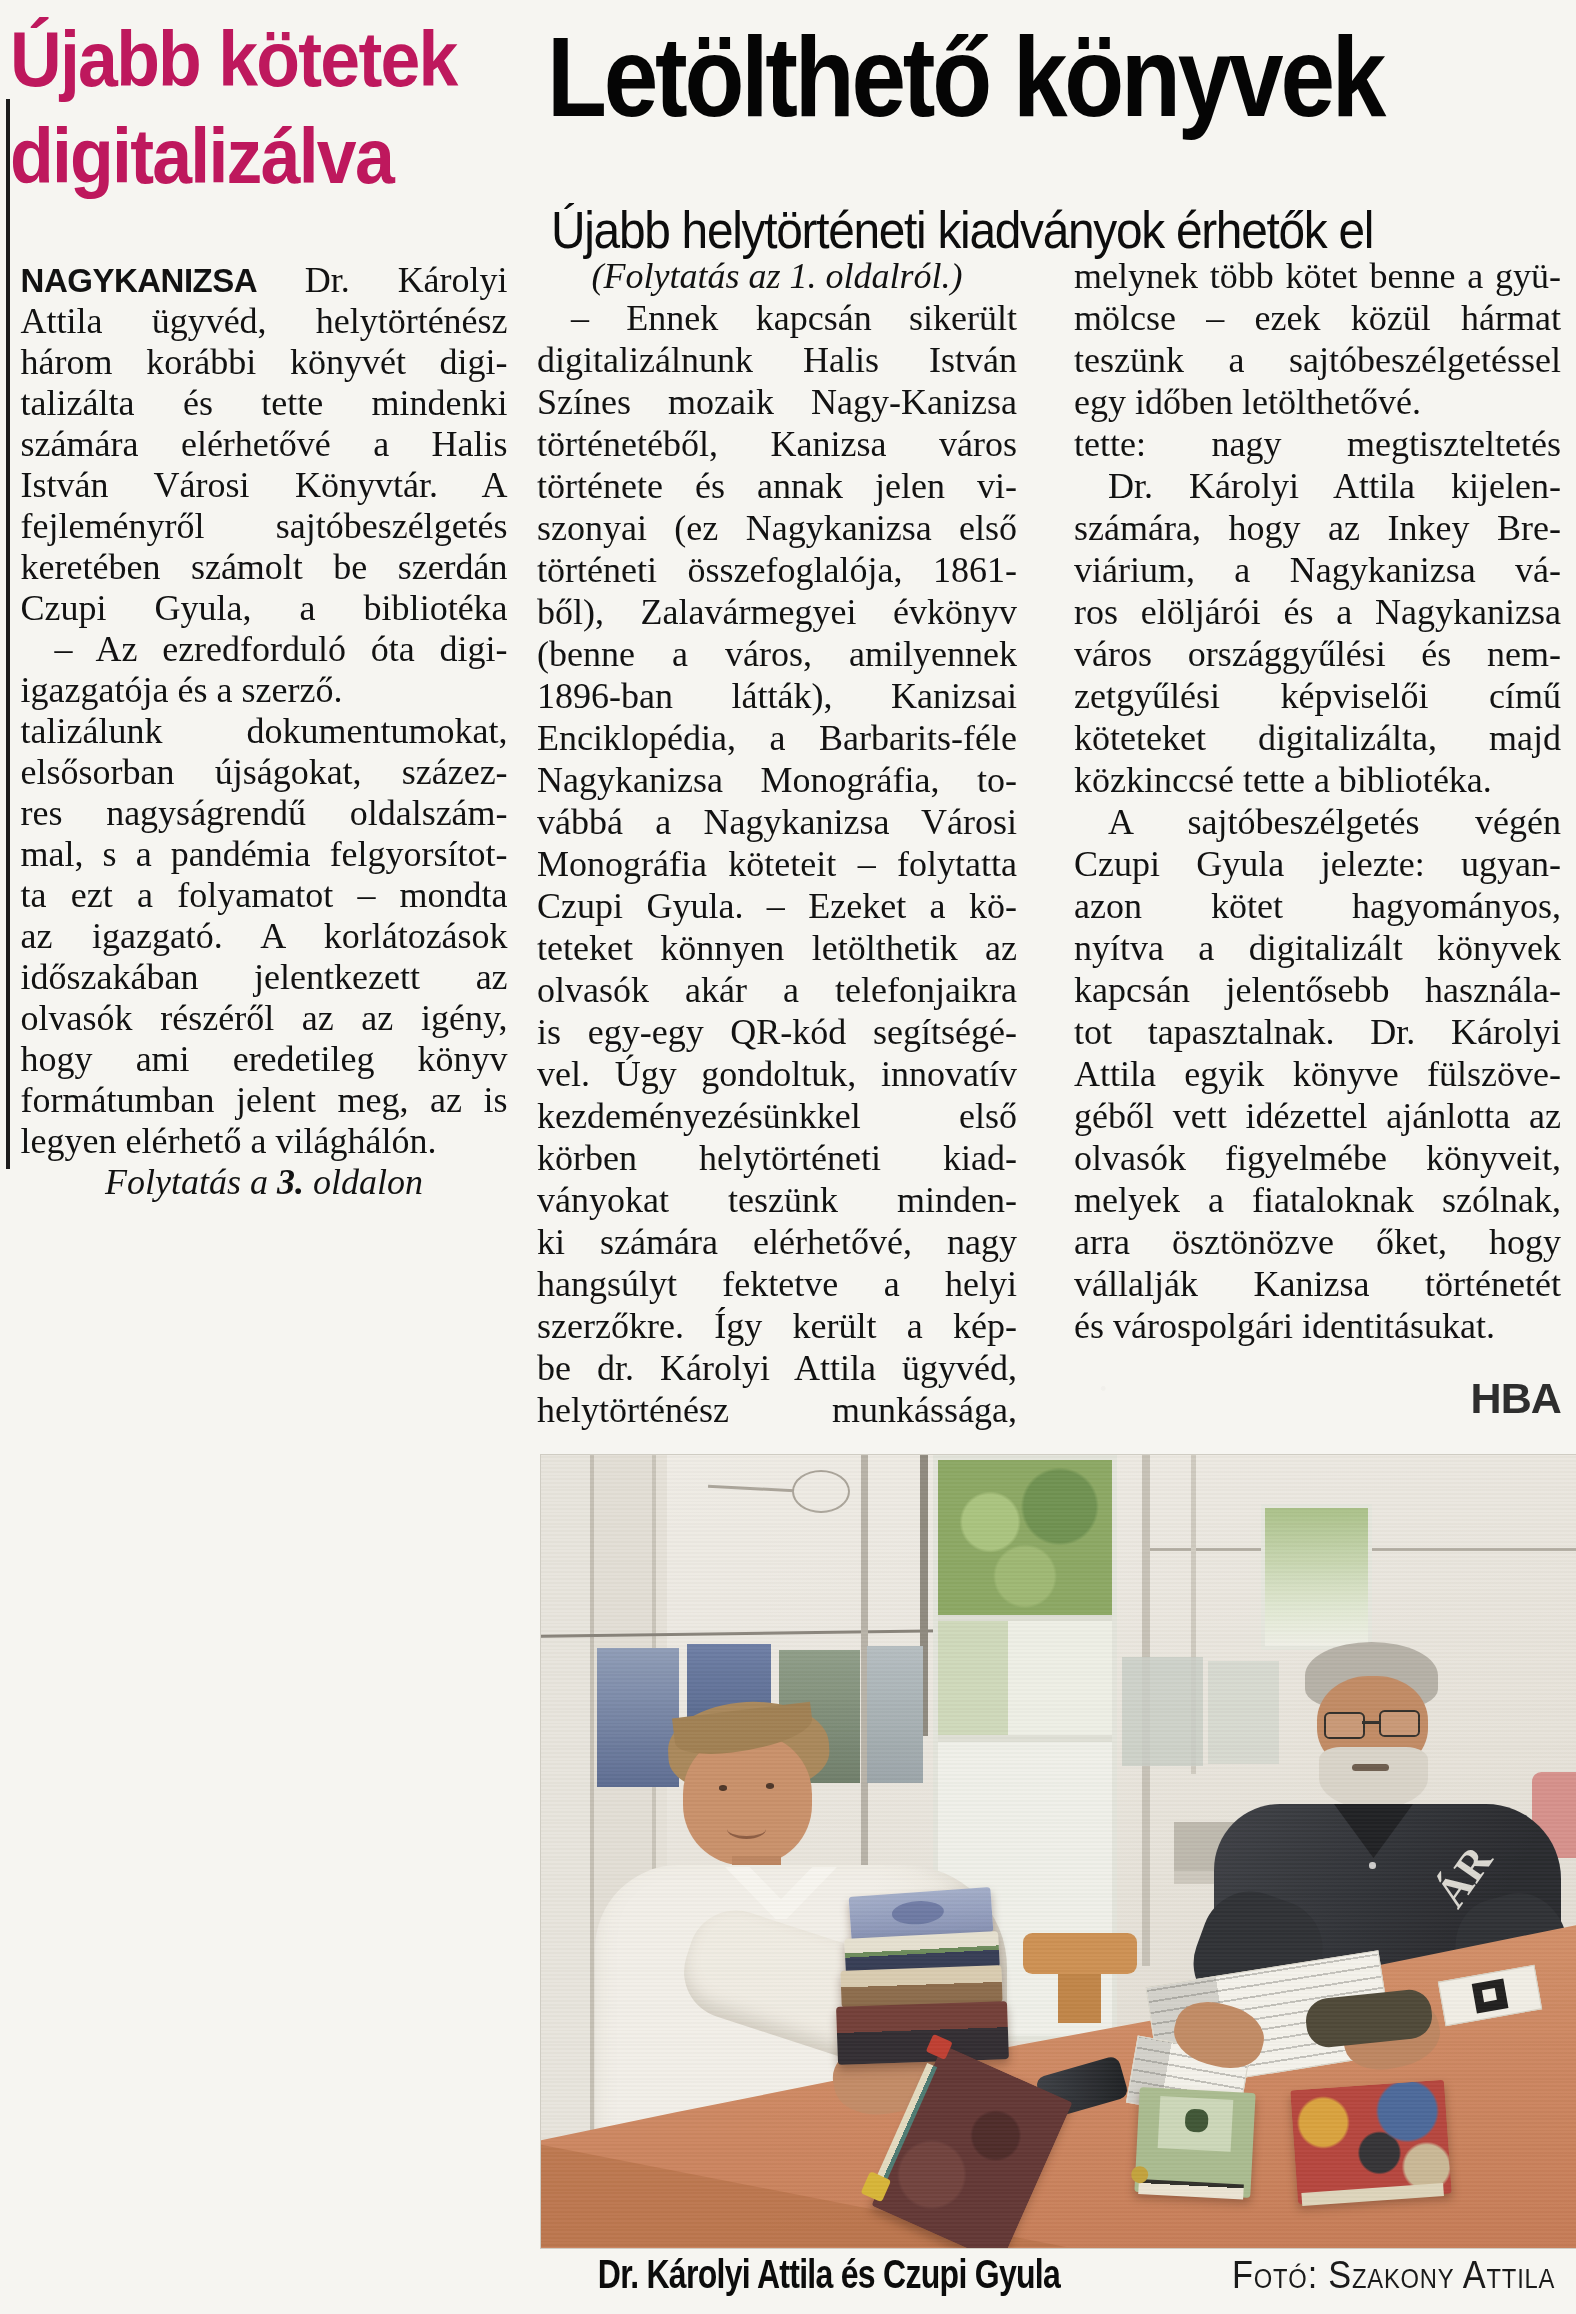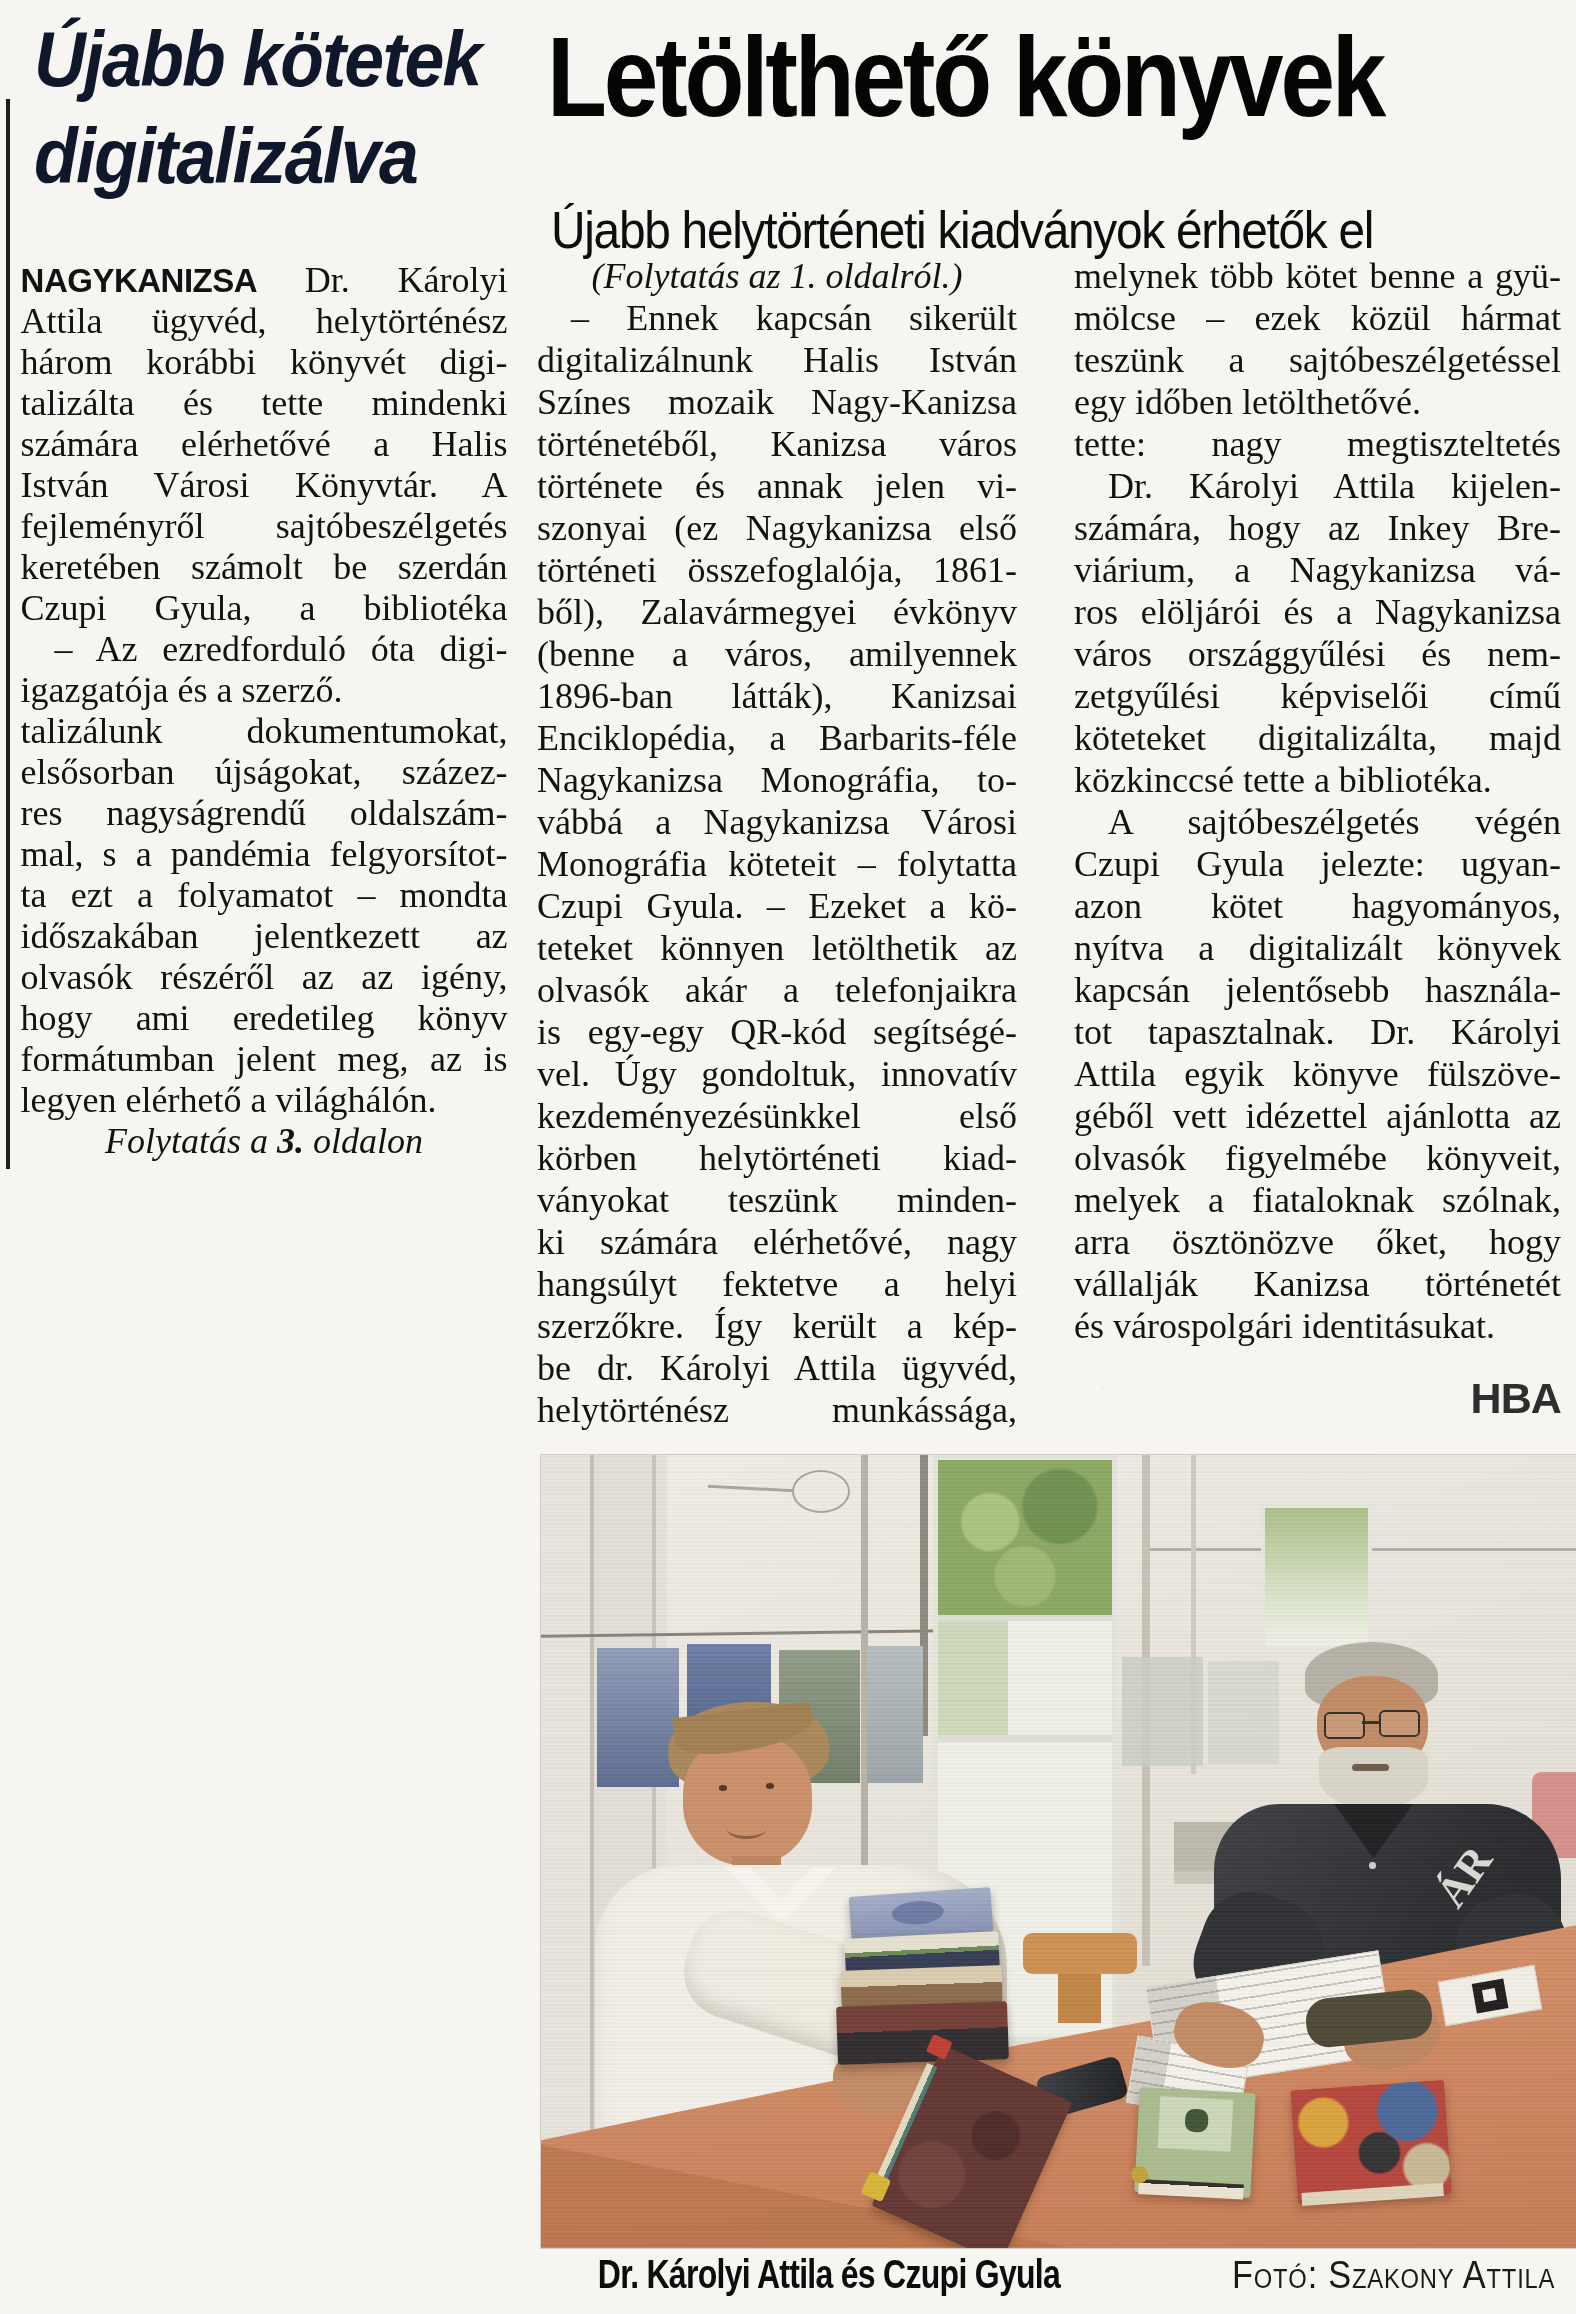--- a/index.html
+++ b/index.html
@@ -6,22 +6,22 @@
   body{
     width:1577px;height:2314px;position:relative;overflow:hidden;
     background:#f6f5f1;
     background-image:
       radial-gradient(circle at 20% 30%, rgba(120,115,100,.05) 0 1.9px, transparent 2.8px),
       radial-gradient(circle at 70% 60%, rgba(120,115,100,.04) 0 1.9px, transparent 2.8px);
     font-family:"Liberation Serif", serif;
     color:#141414;
   }
   
-  #kicker-headline{position:absolute;left:34px;top:11.2px;width:525px;
-    font-family:"Liberation Sans", sans-serif;font-weight:700;color:#0f172a;font-style:italic;}
+  #kicker-headline{position:absolute;left:10px;top:11.2px;width:525px;
+    font-family:"Liberation Sans", sans-serif;font-weight:700;color:#be185d;}
   #kicker-headline .hl{font-size:77px;line-height:97px;letter-spacing:-1.9px;
     transform:scaleX(.93);transform-origin:left top;white-space:nowrap;}
   #left-rule{position:absolute;left:5.6px;top:99px;width:4.7px;height:1070px;background:#1c1c1c;}
   #main-headline{position:absolute;left:547px;top:5.6px;width:1031px;
     font-family:"Liberation Sans", sans-serif;font-weight:700;font-size:114px;line-height:141px;
     letter-spacing:-3.7px;color:#050505;transform:scaleX(.86);transform-origin:left top;white-space:nowrap;}
   #main-subtitle{position:absolute;left:551px;top:197px;width:1031px;
     font-family:"Liberation Sans", sans-serif;font-weight:400;font-size:52px;line-height:67px;
     letter-spacing:-1.4px;color:#0d0d0d;transform:scaleX(.92);transform-origin:left top;white-space:nowrap;}
   
@@ -178,20 +178,21 @@
     <div class="tl">fejleményről sajtóbeszélgetés</div>
     <div class="tl">keretében számolt be szerdán</div>
     <div class="tl">Czupi Gyula, a bibliotéka</div>
     <div class="tl ind">– Az ezredforduló óta digi-</div>
     <div class="tl end">igazgatója és a szerző.</div>
     <div class="tl">talizálunk dokumentumokat,</div>
     <div class="tl">elsősorban újságokat, százez-</div>
     <div class="tl">res nagyságrendű oldalszám-</div>
     <div class="tl">mal, s a pandémia felgyorsítot-</div>
     <div class="tl">ta ezt a folyamatot – mondta</div>
+    <div class="tl">az igazgató. A korlátozások</div>
     <div class="tl">időszakában jelentkezett az</div>
     <div class="tl">olvasók részéről az az igény,</div>
     <div class="tl">hogy ami eredetileg könyv</div>
     <div class="tl">formátumban jelent meg, az is</div>
     <div class="tl end">legyen elérhető a világhálón.</div>
     <div class="tl center"><span>Folytatás a </span><span class="b">3.</span><span> oldalon</span></div>
   </div>
 <div class="col" id="col-mid">
     <div class="tl i center">(Folytatás az 1. oldalról.)</div>
     <div class="tl ind">– Ennek kapcsán sikerült</div>

